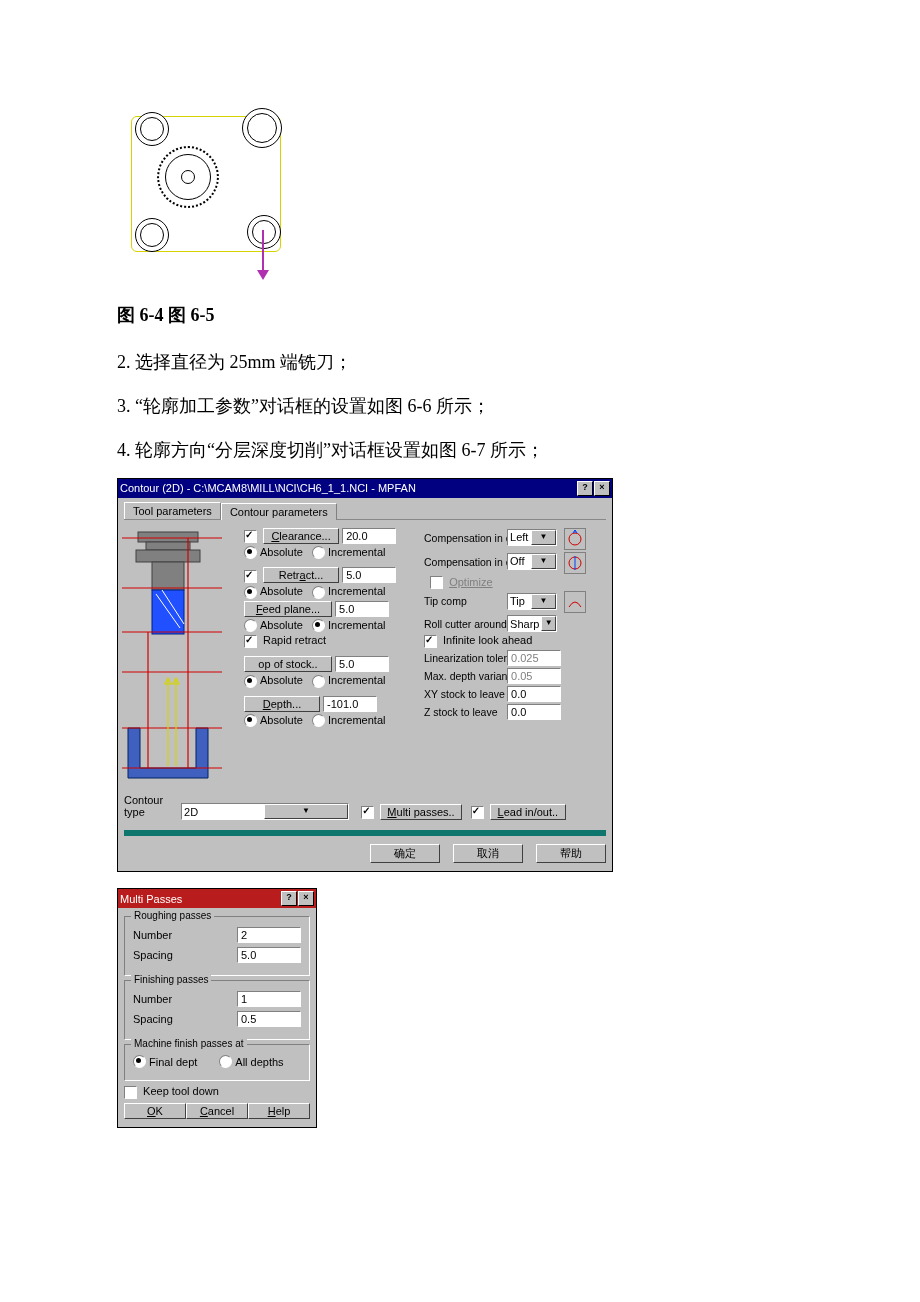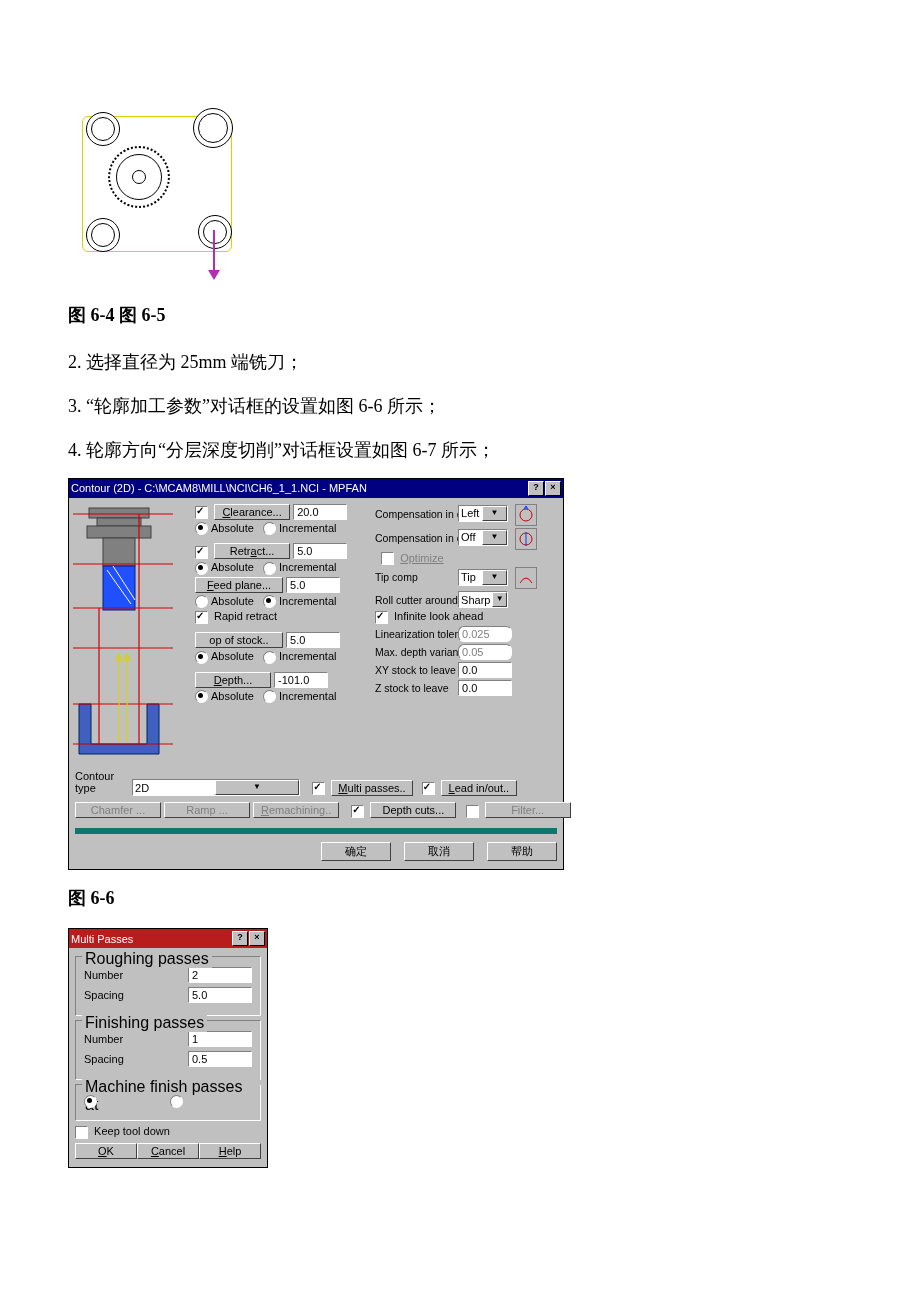--- a/index.html
+++ b/index.html
@@ -5,21 +5,21 @@
   html, body {
     margin: 0;
     padding: 0;
     background: #fff;
     font-family: "SimSun", "Songti SC", serif;
     font-size: 18px;
     color: #000;
     width: 920px;
   }
   .page {
-    padding: 110px 160px 60px 68px;
+    padding: 110px 160px 60px 117px;
     box-sizing: border-box;
     width: 920px;
   }
 
   
   .cad-box {
     position: relative;
     width: 180px;
     height: 175px;
     margin-bottom: 18px;
@@ -192,21 +192,21 @@
   .btn3d.disabled { color: #808080; }
   .field {
     display: inline-block;
     background: #fff;
     border: 1px solid #808080;
     border-right-color: #fff;
     border-bottom-color: #fff;
     padding: 1px 3px;
     width: 46px;
   }
-  .field.disabled { color: #808080; border-radius: 6px; }
+  .field.disabled { color: #808080; }
   .sel {
     display: inline-flex;
     align-items: center;
     background: #fff;
     border: 1px solid #808080;
     border-right-color: #fff;
     border-bottom-color: #fff;
     width: 48px;
   }
   .sel span { flex:1; padding: 0 2px; }
@@ -284,21 +284,21 @@
     border-bottom-color:#fff;
     margin: 4px 0;
     padding: 6px 8px 8px 8px;
     position: relative;
   }
   .win2 .fs .legend {
     position: absolute;
     top: -7px; left: 6px;
     background: #c0c0c0;
     padding: 0 3px;
-    font-size: 16px;
+    font-size: 10px;
   }
   .win2 .lrow {
     display:flex; justify-content:space-between; align-items:center;
     margin: 4px 0;
   }
   .win2 .field { width: 56px; }
   .win2 .footer3 {
     display:flex; justify-content:center;
     margin-top: 4px;
   }
@@ -329,20 +329,24 @@
   <div class="win">
     <div class="titlebar">
       <span>Contour (2D) - C:\MCAM8\MILL\NCI\CH6_1_1.NCI - MPFAN</span>
       <span class="btns">
         <span class="winbtn">?</span>
         <span class="winbtn">×</span>
       </span>
     </div>
 
     <div class="win-body">
+      <div class="tabs">
+        <div class="tab">Tool parameters</div>
+        <div class="tab active">Contour parameters</div>
+      </div>
 
       <div class="cols">
 
         <div class="col-left">
           <div class="tool-sketch">
             <svg width="124" height="260" viewBox="0 0 124 260">
 
               <rect x="20" y="4" width="60" height="10" fill="#808080" stroke="#404040"></rect>
               <rect x="28" y="14" width="44" height="8" fill="#808080" stroke="#404040"></rect>
               <rect x="18" y="22" width="64" height="12" fill="#808080" stroke="#404040"></rect>
@@ -504,41 +508,29 @@
             <span class="dd">▼</span>
           </span>
         &nbsp;&nbsp;
         <span class="chk on"></span>
         <span class="btn3d"><span class="under">M</span><span>ulti passes..</span></span>
         &nbsp;
         <span class="chk on"></span>
         <span class="btn3d"><span class="under">L</span><span>ead in/out..</span></span>
       </div>
 
-      <div class="row extra-row" style="margin-top:6px">
-        <span class="btn3d disabled">Chamfer ...</span>
-        <span class="btn3d disabled">Ramp ...</span>
-        <span class="btn3d disabled"><span class="under">R</span><span>emachining..</span></span>
-        &nbsp;&nbsp;
-        <span class="chk on"></span>
-        <span class="btn3d">Depth cuts...</span>
-        &nbsp;
-        <span class="chk"></span>
-        <span class="btn3d disabled">Filter...</span>
-      </div>
 
       <div class="dlg-footer">
         <span class="btn3d">确定</span>
         <span class="btn3d">取消</span>
         <span class="btn3d">帮助</span>
       </div>
     </div>
   </div>
 
-  <div class="caption">图 6-6</div>
 
   <div class="win win2">
     <div class="titlebar titlebar-inactive">
       <span>Multi Passes</span>
       <span class="btns">
         <span class="winbtn">?</span>
         <span class="winbtn">×</span>
       </span>
     </div>
     <div class="win-body">

